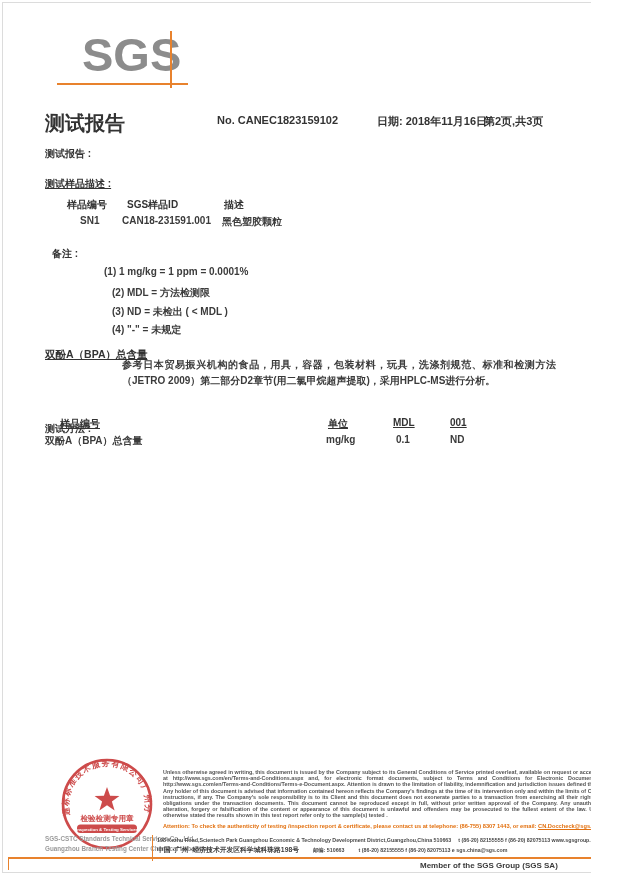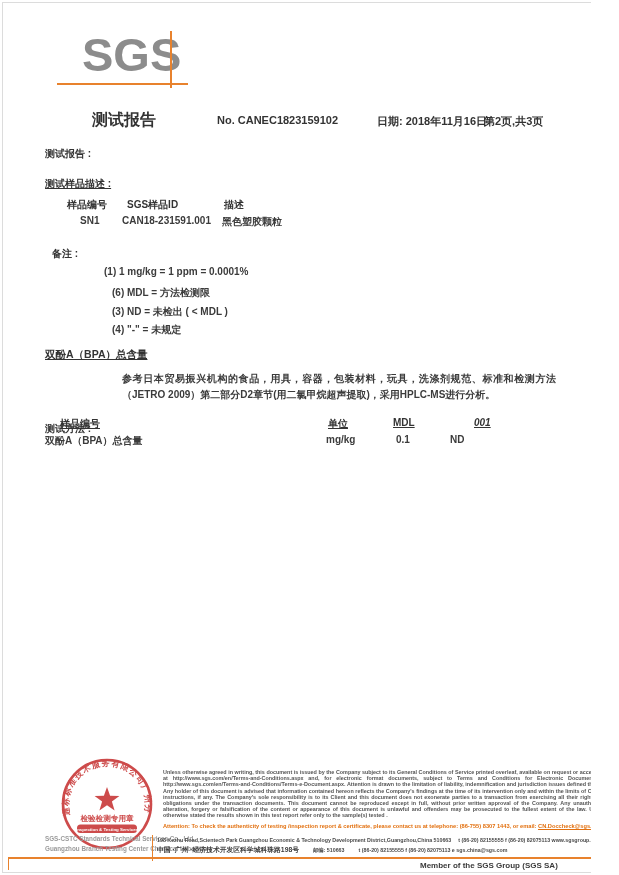--- a/index.html
+++ b/index.html
@@ -7,26 +7,26 @@
     position:relative;width:591px;height:875px;background:#fff;overflow:hidden;
     font-family:"Liberation Sans","DejaVu Sans",sans-serif;color:#3b3b3b;
   }
   .page-border{position:absolute;left:2px;top:2px;width:608px;height:869px;border:1px solid #dcdcdc;pointer-events:none;}
   .abs{position:absolute;white-space:nowrap;}
   
   .logo-text{font-weight:bold;font-size:47px;color:#8c8c8c;letter-spacing:0px;line-height:1;}
   .logo-hline{background:#e8822d;height:2px;}
   .logo-vline{background:#e8822d;width:2px;}
   
-  .doc-title{font-size:16px;font-weight:bold;color:#333;margin-left:47px;}
+  .doc-title{font-size:20px;font-weight:bold;color:#333;}
   .hdr{font-size:11px;font-weight:bold;color:#333;}
   .lbl{font-size:10px;font-weight:bold;color:#333;}
   .val{font-size:10px;font-weight:bold;color:#3b3b3b;}
   .u{text-decoration:underline;}
-  .it{font-style:italic;margin-left:24px;}
+  .it{}
   .method{font-size:10px;font-weight:bold;color:#3b3b3b;white-space:normal;line-height:16px;text-align:justify;}
   
   .disclaimer{font-size:5.4px;line-height:6.2px;color:#555;white-space:normal;text-align:justify;font-weight:bold;}
   .attention{font-size:5.7px;line-height:6.6px;color:#e2700f;font-weight:bold;white-space:normal;}
   .attention a,.attn-email{color:#e2700f;text-decoration:underline;}
   .company{font-size:6.3px;line-height:10px;color:#9a9a9a;font-weight:bold;}
   .addr-row1{font-size:5.3px;color:#4a4a4a;font-weight:bold;display:flex;gap:7px;white-space:nowrap;}
   .addr-row2{font-size:6.8px;color:#3b3b3b;font-weight:bold;display:flex;gap:14px;white-space:nowrap;margin-top:2px;align-items:baseline;}
   .addr-row2 .sm{font-size:5.3px;color:#4a4a4a;}
   .footer-rule{background:#e8822d;height:2px;}
@@ -57,27 +57,27 @@
   <div class="abs lbl" style="left:127px;top:198px;">SGS样品ID</div>
   <div class="abs lbl" style="left:224px;top:198px;">描述</div>
   <div>
     <div class="abs val" style="left:80px;top:215px;">SN1</div>
     <div class="abs val" style="left:122px;top:215px;">CAN18-231591.001</div>
     <div class="abs val" style="left:222px;top:215px;">黑色塑胶颗粒</div>
   </div>
 
   <div class="abs lbl" style="left:52px;top:247px;">备注 :</div>
   <div class="abs val" style="left:104px;top:266px;">(1) 1 mg/kg = 1 ppm = 0.0001%</div>
-  <div class="abs val" style="left:112px;top:286px;">(6) MDL = 方法检测限</div>
+  <div class="abs val" style="left:112px;top:286px;">(2) MDL = 方法检测限</div>
   <div class="abs val" style="left:112px;top:305px;">(3) ND = 未检出 ( &lt; MDL )</div>
   <div class="abs val" style="left:112px;top:323px;">(4) "-" = 未规定</div>
 
   <div class="abs lbl u" style="left:45px;top:348px;font-size:10.5px;">双酚A（BPA）总含量</div>
   <div class="abs lbl" style="left:45px;top:374px;margin-top:48px;">测试方法 :</div>
-  <div class="abs method" style="left:122px;top:371px;width:434px;">参考日本贸易振兴机构的食品，用具，容器，包装材料，玩具，洗涤剂规范、标准和检测方法（JETRO 2009）第二部分D2章节(用二氯甲烷超声提取)，采用HPLC-MS进行分析。</div>
+  <div class="abs method" style="left:122px;top:357px;width:434px;">参考日本贸易振兴机构的食品，用具，容器，包装材料，玩具，洗涤剂规范、标准和检测方法（JETRO 2009）第二部分D2章节(用二氯甲烷超声提取)，采用HPLC-MS进行分析。</div>
 
   <div class="abs lbl u" style="left:60px;top:417px;">样品编号</div>
   <div class="abs lbl u" style="left:328px;top:417px;">单位</div>
   <div class="abs lbl u" style="left:393px;top:417px;">MDL</div>
   <div class="abs lbl u it" style="left:450px;top:417px;">001</div>
   <div>
     <div class="abs val" style="left:45px;top:434px;">双酚A（BPA）总含量</div>
     <div class="abs val" style="left:326px;top:434px;">mg/kg</div>
     <div class="abs val" style="left:396px;top:434px;">0.1</div>
     <div class="abs val" style="left:450px;top:434px;">ND</div>

